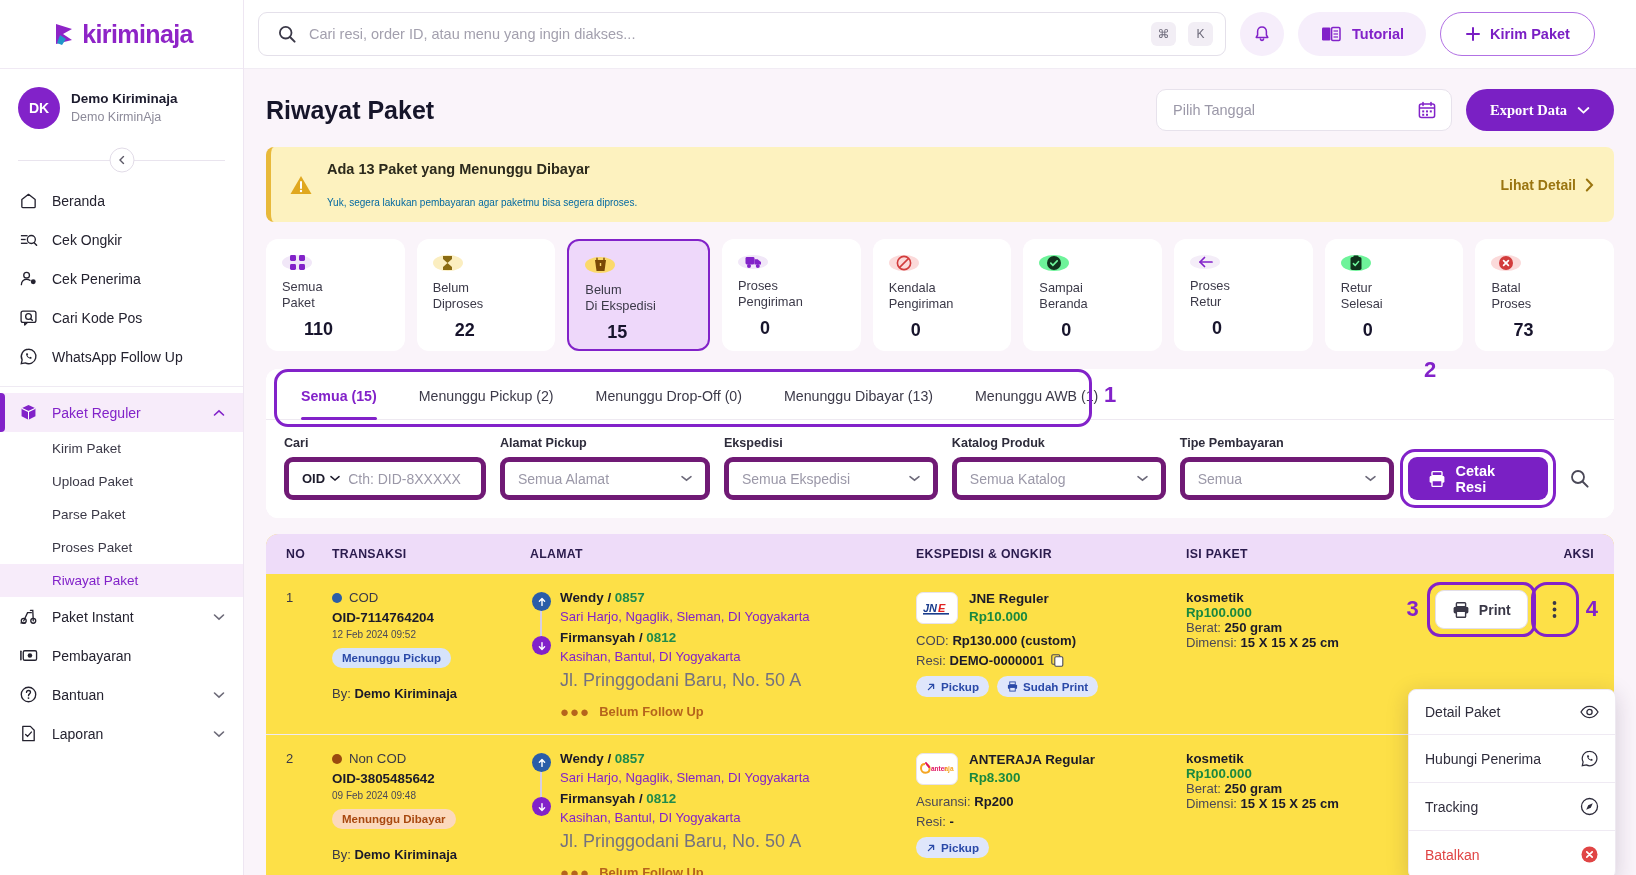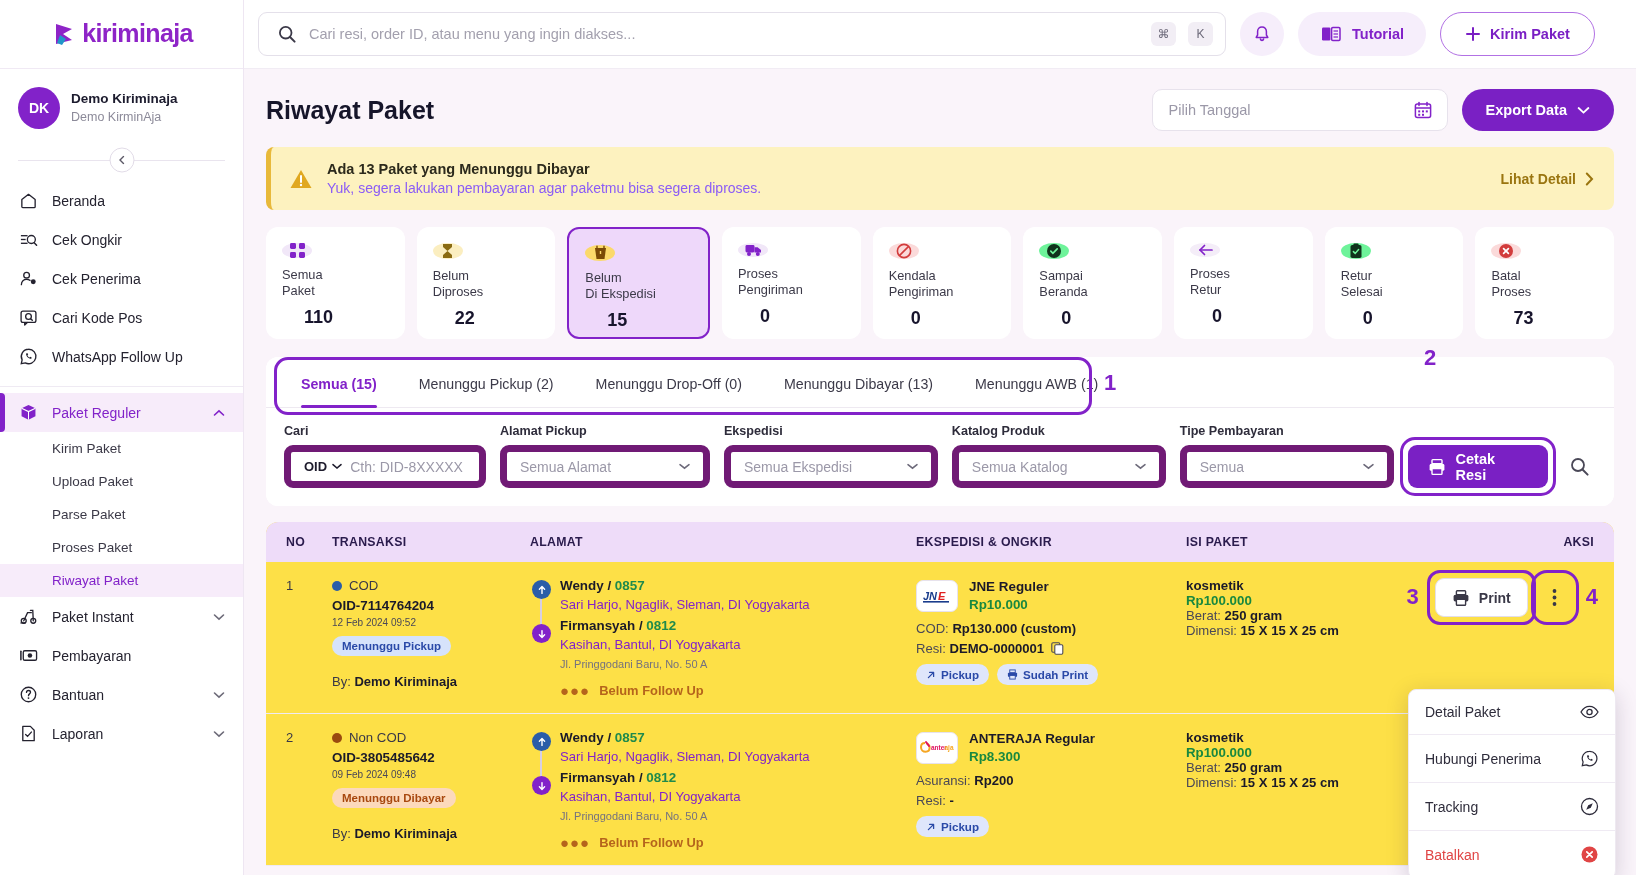--- a/index.html
+++ b/index.html
@@ -12,21 +12,21 @@
   .app { position: relative; width: 1636px; height: 875px; display: flex; }
 
   
   .sidebar {
     width: 244px; height: 875px; background: #ffffff;
     border-right: 1px solid #eee6f2;
     display: flex; flex-direction: column; flex: 0 0 244px;
     position: relative; z-index: 5;
   }
   .logo-wrap { height: 69px; display: flex; align-items: center; justify-content: center; border-bottom: 1px solid #f0e9f4;}
-  .logo { display: flex; align-items: flex-start; gap: 2px; }
+  .logo { display: flex; align-items: center; gap: 2px; }
   .logo-mark { width: 30px; height: 30px; position: relative; }
   .logo-text { font-size: 25px; font-weight: 700; color: #8e24c7; letter-spacing: -0.6px; }
 
   .profile { display: flex; align-items: center; gap: 11px; padding: 18px 16px 8px 18px; }
   .avatar {
     width: 42px; height: 42px; border-radius: 50%;
     background: #8222c9; color: #fff; font-size: 14px; font-weight: 600;
     display: flex; align-items: center; justify-content: center; flex: 0 0 42px;
   }
   .profile-name { font-size: 13.5px; font-weight: 700; color: #1c1b2e; line-height: 1.35; }
@@ -94,29 +94,29 @@
   .page-head { display: flex; align-items: center; justify-content: space-between; margin-bottom: 16px; }
   .page-title { font-size: 25px; font-weight: 700; color: #16152a; }
   .head-right { display: flex; align-items: center; gap: 14px; }
   .date-input {
     width: 296px; height: 42px; background: #fff; border: 1px solid #e7e2ec; border-radius: 10px;
     display: flex; align-items: center; padding: 0 14px 0 16px; gap: 8px;
   }
   .date-ph { flex: 1; font-size: 14.5px; color: #9b98a8; }
   .export-btn {
     height: 42px; border-radius: 21px; background: #7a20c4; color: #fff; font-size: 14.5px; font-weight: 700;
-    display: flex; align-items: center; gap: 10px; padding: 0 24px;
+    display: flex; align-items: center; gap: 10px; padding: 0 24px; font-family: Liberation Serif, serif;
   }
 
   .alert {
     background: #fdf2bf; border-left: 5px solid #e8b93a; border-radius: 8px;
     display: flex; align-items: center; gap: 14px; padding: 14px 20px 14px 18px; margin-bottom: 17px;
   }
   .alert-title { font-size: 14.5px; font-weight: 700; color: #2c2a1c; }
-  .alert-sub { font-size: 14px; color: #8b5cf6; margin-top: 3px; }
+  .alert-sub { font-size: 10px; color: #0369a1; margin-top: 20px; }
   .alert-link { margin-left: auto; display: flex; align-items: center; gap: 9px; color: #9a7510; font-size: 14px; font-weight: 600; }
 
   .cards { display: flex; gap: 12px; margin-bottom: 18px; }
   .card {
     flex: 1; background: #fff; border-radius: 12px; padding: 16px 14px 14px 16px;
     min-width: 0; height: 112px; display: flex; flex-direction: column; gap: 9px;
   }
   .card.selected { background: #eed8fa; border: 2px solid #8222c9; }
   .card-ico { width: 30px; height: 30px; border-radius: 50%; display: flex; align-items: center; justify-content: center; }
   .card-label { font-size: 12.8px; color: #3b3948; line-height: 1.22; }
@@ -138,21 +138,21 @@
     border: 3px solid #8222c9; border-radius: 14px; pointer-events: none;
   }
   .ann {
     position: absolute; font-size: 22px; font-weight: 700; color: #8222c9;
   }
 
   .filters { display: flex; align-items: flex-end; gap: 14px; padding: 16px 18px 18px 18px; background: #fff; border-radius: 0 0 12px 12px; }
   .f-col { display: flex; flex-direction: column; gap: 7px; }
   .f-label { font-size: 12.6px; font-weight: 600; color: #2e2c3b; }
   .f-ctrl {
-    height: 43px; border: 7px solid #701a75; border-radius: 9px; background: #fff;
+    height: 43px; border: 5px solid #701a75; border-radius: 9px; background: #fff;
     display: flex; align-items: center; padding: 0 13px; gap: 8px; font-size: 14px; color: #9b98a8;
   }
   .f-ctrl .caret { margin-left: auto; color: #6d6a7a; font-size: 11px; }
   .oid-chip { font-size: 13px; font-weight: 700; color: #1d1b2c; display: flex; align-items: center; gap: 5px; }
 
   .cetak-btn {
     height: 43px; border-radius: 9px; background: #7a20c4; color: #fff; font-size: 14.5px; font-weight: 600;
     display: flex; align-items: center; gap: 10px; padding: 0 20px;
   }
   .cetak-wrap { position: relative; }
@@ -184,21 +184,21 @@
   .byline b { color: #1b1a2a; }
 
   .addr-block { position: relative; padding-left: 30px; }
   .addr-line { position: absolute; left: 10px; top: 20px; width: 2px; height: 28px; background: #d7cfe3; }
   .pin { position: absolute; left: 2px; width: 19px; height: 19px; border-radius: 50%; display: flex; align-items: center; justify-content: center; color: #fff; font-size: 10px; }
   .pin.up { top: 2px; background: #2a5da8; }
   .pin.down { top: 46px; background: #8222c9; }
   .name-row { font-size: 13.4px; font-weight: 700; color: #1b1a2a; }
   .name-row .phone { color: #1f8a4c; }
   .addr-sub { font-size: 13.1px; color: #8222c9; margin: 4px 0 6px 0; }
-  .addr-detail { font-size: 11px; color: #74717f; }
+  .addr-detail { font-size: 18px; color: #74717f; }
   .followup { display: flex; align-items: center; gap: 9px; margin-top: 12px; font-size: 12.9px; font-weight: 700; color: #b5641c; }
   .followup .dots { color: #b5641c; letter-spacing: 1px; font-size: 15px; }
 
   .eksp-top { display: flex; align-items: center; gap: 11px; margin-bottom: 7px; }
   .courier-logo {
     width: 42px; height: 32px; border: 1px solid #e7e2ec; border-radius: 7px; background: #fff;
     display: flex; align-items: center; justify-content: center; flex: 0 0 42px;
   }
   .eksp-name { font-size: 13.4px; font-weight: 700; color: #1b1a2a; line-height: 1.35; }
   .eksp-price { font-size: 13.4px; font-weight: 700; color: #19883f; line-height: 1.35; }

